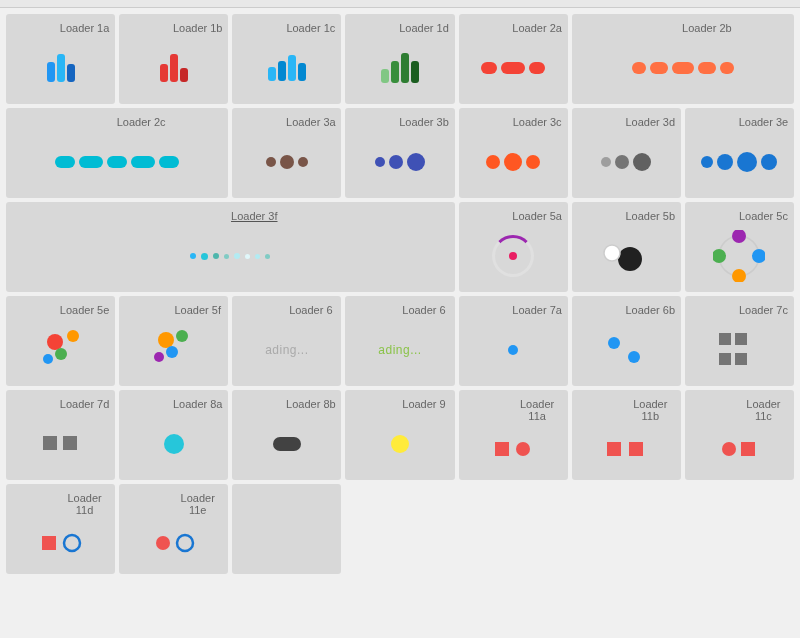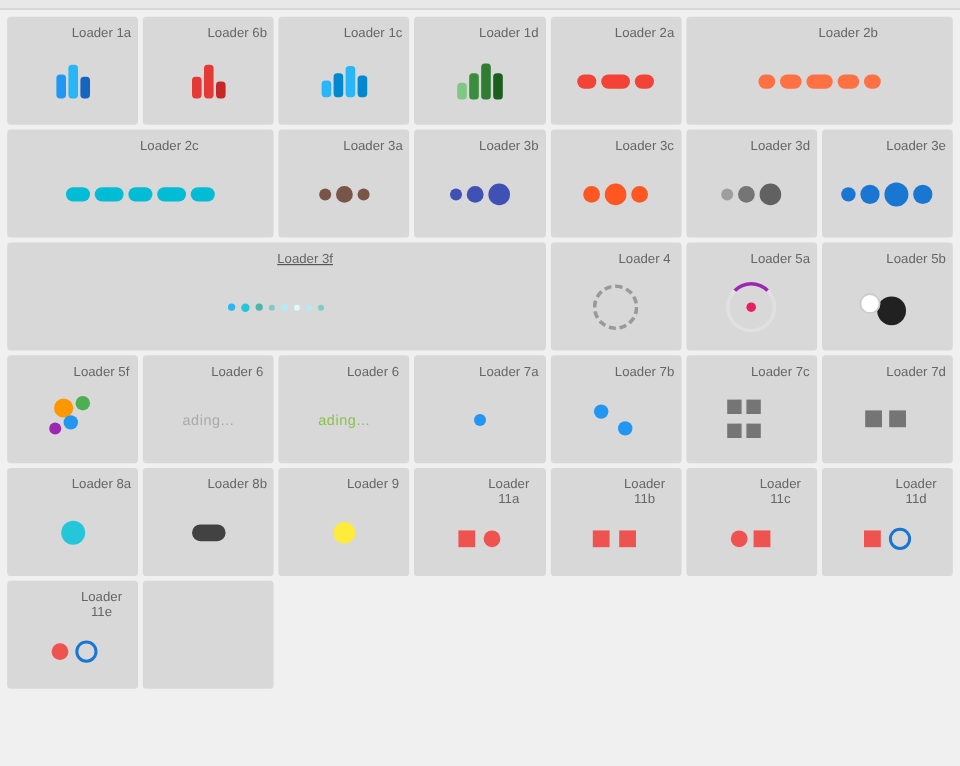--- a/index.html
+++ b/index.html
@@ -106,21 +106,21 @@
       <div class="cell-label">Loader 1a</div>
       <div class="cell-visual">
         <div class="bars">
           <div class="bar" style="background: rgb(33, 150, 243); height: 20px;"></div>
           <div class="bar" style="background: rgb(41, 182, 246); height: 28px;"></div>
           <div class="bar" style="background: rgb(21, 101, 192); height: 18px;"></div>
         </div>
       </div>
     </div>
     <div class="cell">
-      <div class="cell-label">Loader 6b</div>
+      <div class="cell-label">Loader 1b</div>
       <div class="cell-visual">
         <div class="bars">
           <div class="bar" style="background: rgb(229, 57, 53); height: 18px;"></div>
           <div class="bar" style="background: rgb(229, 57, 53); height: 28px;"></div>
           <div class="bar" style="background: rgb(198, 40, 40); height: 14px;"></div>
         </div>
       </div>
     </div>
     <div class="cell">
       <div class="cell-label">Loader 1c</div>
@@ -238,39 +238,56 @@
           <div class="dot" style="background: rgb(77, 182, 172); width: 6px; height: 6px;"></div>
           <div class="dot" style="background: rgb(128, 203, 196); width: 5px; height: 5px;"></div>
           <div class="dot" style="background: rgb(178, 235, 242); width: 6px; height: 6px;"></div>
           <div class="dot" style="background: rgb(224, 247, 250); width: 5px; height: 5px;"></div>
           <div class="dot" style="background: rgb(178, 235, 242); width: 5px; height: 5px;"></div>
           <div class="dot" style="background: rgb(128, 203, 196); width: 5px; height: 5px;"></div>
         </div>
       </div>
     </div>
     <div class="cell">
-      <div class="cell-label">Loader 4</div>
-      <div class="cell-visual">
-        <div class="dashed-circle"></div>
-      </div>
-    </div>
-    <div class="cell">
       <div class="cell-label">Loader 5a</div>
       <div class="cell-visual">
         <div style="width: 42px; height: 42px; border-radius: 50%; border-width: 3px; border-style: solid; border-color: rgb(156, 39, 176) rgb(224, 224, 224) rgb(224, 224, 224); border-image: initial; display: flex; align-items: center; justify-content: center;">
           <div style="width: 8px; height: 8px; border-radius: 50%; background: rgb(233, 30, 99);"></div>
         </div>
       </div>
     </div>
     <div class="cell">
       <div class="cell-label">Loader 5b</div>
       <div class="cell-visual">
         <svg width="60" height="50">
           <circle cx="34" cy="28" r="12" fill="#212121"></circle>
           <circle cx="16" cy="22" r="8" fill="white" stroke="#ccc" stroke-width="1.5"></circle>
+        </svg>
+      </div>
+    </div>
+    <div class="cell">
+      <div class="cell-label">Loader 5c</div>
+      <div class="cell-visual">
+        <svg width="52" height="52">
+          <circle cx="26" cy="26" r="20" fill="none" stroke="#ccc" stroke-width="1.5"></circle>
+          <circle cx="26" cy="6" r="7" fill="#9C27B0"></circle>
+          <circle cx="46" cy="26" r="7" fill="#2196F3"></circle>
+          <circle cx="26" cy="46" r="7" fill="#FF9800"></circle>
+          <circle cx="6" cy="26" r="7" fill="#4CAF50"></circle>
+        </svg>
+      </div>
+    </div>
+    <div class="cell">
+      <div class="cell-label">Loader 5e</div>
+      <div class="cell-visual">
+        <svg width="52" height="48">
+          <circle cx="20" cy="16" r="8" fill="#f44336"></circle>
+          <circle cx="38" cy="10" r="6" fill="#FF9800"></circle>
+          <circle cx="26" cy="28" r="6" fill="#4CAF50"></circle>
+          <circle cx="13" cy="33" r="5" fill="#2196F3"></circle>
         </svg>
       </div>
     </div>
     <div class="cell">
       <div class="cell-label">Loader 5f</div>
       <div class="cell-visual">
         <svg width="52" height="48">
           <circle cx="18" cy="14" r="8" fill="#FF9800"></circle>
           <circle cx="34" cy="10" r="6" fill="#4CAF50"></circle>
           <circle cx="24" cy="26" r="6" fill="#2196F3"></circle>
@@ -290,21 +307,21 @@
         <div style="color: rgb(139, 195, 74); font-size: 12px; letter-spacing: 0.5px;">ading...</div>
       </div>
     </div>
     <div class="cell">
       <div class="cell-label">Loader 7a</div>
       <div class="cell-visual">
         <div class="dot" style="background: rgb(33, 150, 243); width: 10px; height: 10px;"></div>
       </div>
     </div>
     <div class="cell">
-      <div class="cell-label">Loader 7b</div>
+      <div class="cell-label">Loader 6b</div>
       <div class="cell-visual">
         <svg width="44" height="38">
           <circle cx="10" cy="12" r="6" fill="#2196F3"></circle>
           <circle cx="30" cy="26" r="6" fill="#2196F3"></circle>
         </svg>
       </div>
     </div>
     <div class="cell">
       <div class="cell-label">Loader 7c</div>
       <div class="cell-visual">

